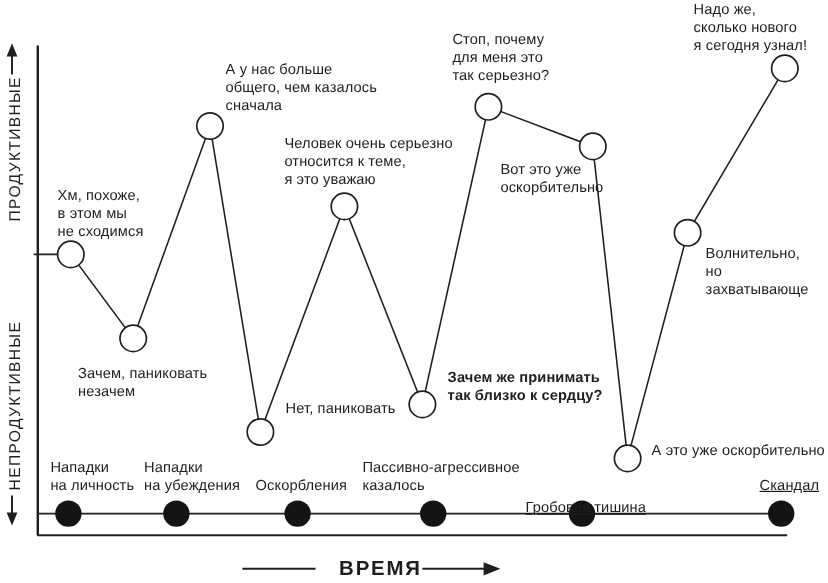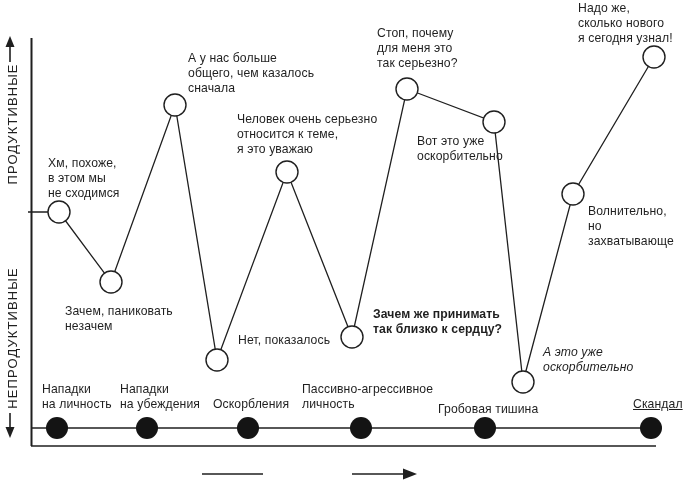--- a/index.html
+++ b/index.html
@@ -96,50 +96,51 @@
         <circle cx="248" cy="428" r="11" class="dot"></circle>
         <circle cx="361" cy="428" r="11" class="dot"></circle>
         <circle cx="485" cy="428" r="11" class="dot"></circle>
         <circle cx="651" cy="428" r="11" class="dot"></circle>
       </g>
   </svg>
 
   <div class="v-label productive">ПРОДУКТИВНЫЕ</div>
   <div class="v-label unproductive">НЕПРОДУКТИВНЫЕ</div>
 
+  <div class="time-label">ВРЕМЯ</div>
 
   <div id="annotations">
       <div class="ann" style="left: 48px; top: 156px;">Хм, похоже,
 в этом мы
 не сходимся</div>
       <div class="ann" style="left: 65px; top: 304px;">Зачем, паниковать
 незачем</div>
       <div class="ann" style="left: 150px; top: 51px; margin-left: 38px;">А у нас больше
 общего, чем казалось
 сначала</div>
-      <div class="ann" style="left: 238px; top: 333px;">Нет, показалось</div>
+      <div class="ann" style="left: 238px; top: 333px;">Нет, паниковать</div>
       <div class="ann" style="left: 237px; top: 112px;">Человек очень серьезно
 относится к теме,
 я это уважаю</div>
       <div class="ann" style="left: 373px; top: 307px; font-weight: bold;">Зачем же принимать
 так близко к сердцу?</div>
       <div class="ann" style="left: 377px; top: 26px;">Стоп, почему
 для меня это
 так серьезно?</div>
       <div class="ann" style="left: 417px; top: 134px;">Вот это уже
 оскорбительно</div>
-      <div class="ann" style="left: 543px; top: 345px; font-style: italic;">А это уже оскорбительно</div>
+      <div class="ann" style="left: 543px; top: 368px;">А это уже оскорбительно</div>
       <div class="ann" style="left: 588px; top: 204px;">Волнительно,
 но захватывающе</div>
       <div class="ann" style="left: 578px; top: 1px;">Надо же,
 сколько нового
 я сегодня узнал!</div>
       <div class="ann" style="left: 42px; top: 382px;">Нападки
 на личность</div>
       <div class="ann" style="left: 120px; top: 382px;">Нападки
 на убеждения</div>
       <div class="ann" style="left: 213px; top: 397px;">Оскорбления</div>
       <div class="ann" style="left: 302px; top: 382px;">Пассивно-агрессивное
-личность</div>
-      <div class="ann" style="left: 438px; top: 402px;">Гробовая тишина</div>
+казалось</div>
+      <div class="ann" style="left: 438px; top: 416px; text-decoration: underline;">Гробовая тишина</div>
       <div class="ann" style="left: 633px; top: 397px; text-decoration: underline;">Скандал</div>
     </div>
 </div>
 
 </body></html>

